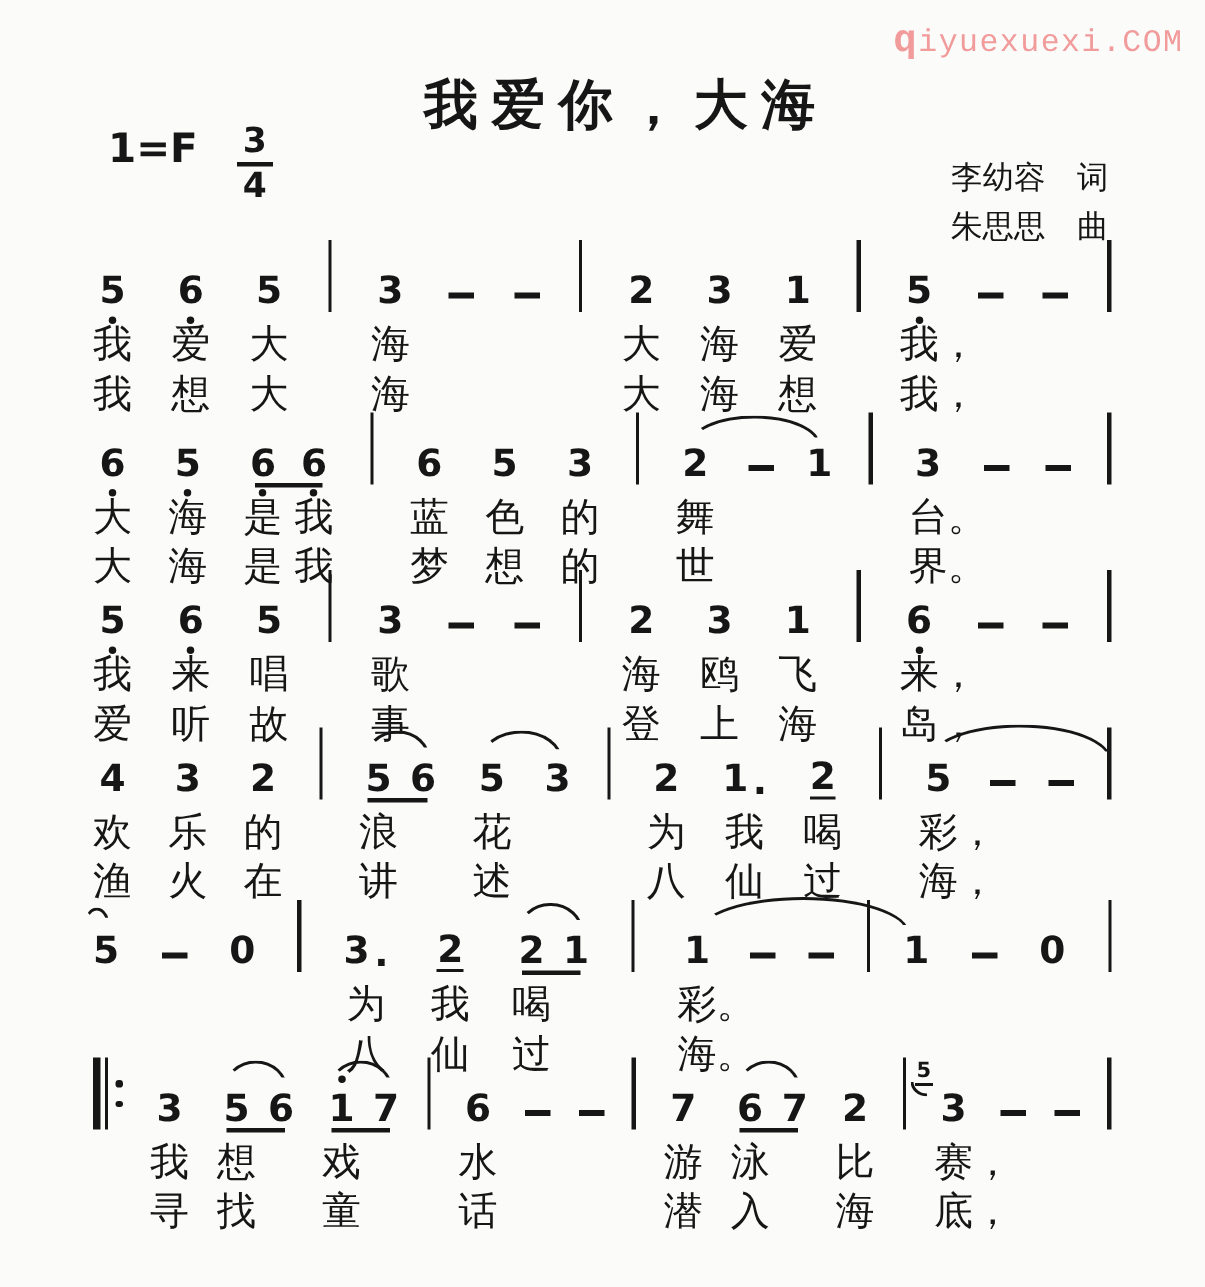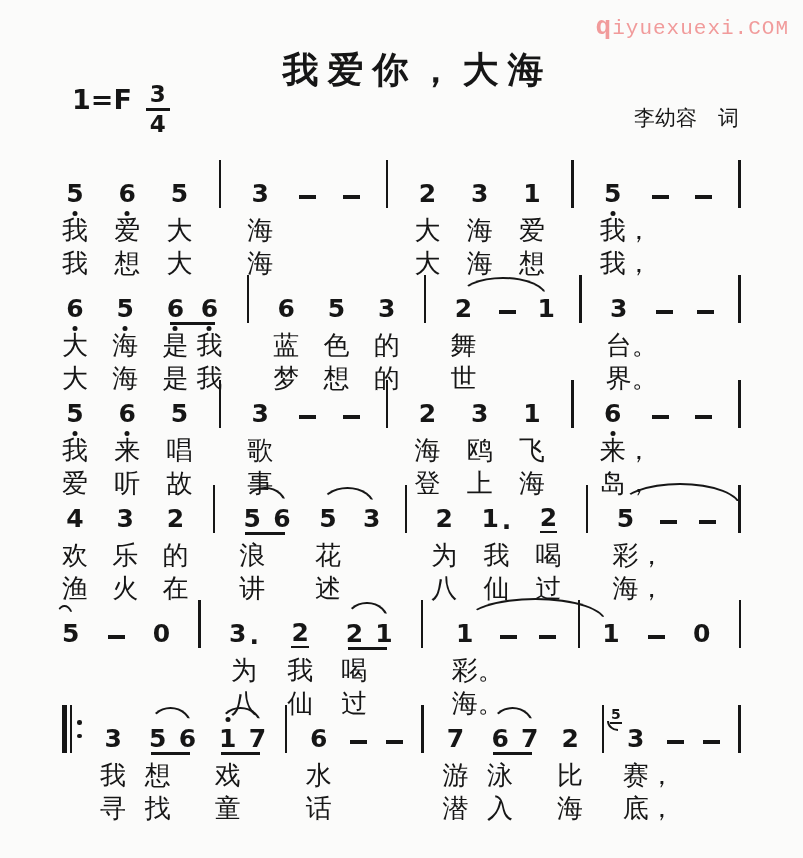--- a/index.html
+++ b/index.html
@@ -6,21 +6,21 @@
   body{
     width:803px;height:858px;position:relative;overflow:hidden;
     background:#fbfbfa;color:#161616;
     font-family:"DejaVu Sans",sans-serif;
   }
   .watermark{position:absolute;top:12px;right:14px;font-size:21px;letter-spacing:1px;
     font-family:"Liberation Sans",sans-serif;}
   .watermark .wq{font-weight:bold;font-size:26px}
   .title{position:absolute;top:30px;left:0;width:100%;margin:16px;text-align:center;
     font-size:36px;font-weight:bold;letter-spacing:9px}
-  .keysig{position:absolute;top:84px;left:72px;display:flex;align-items:flex-start;gap:14px;
+  .keysig{position:absolute;top:84px;left:72px;display:flex;align-items:flex-start;gap:26px;
     font-size:27px;font-weight:bold}
   .frac{display:inline-flex;flex-direction:column;align-items:center;font-size:23px;
     line-height:1.08;font-weight:bold;margin-top:-2px}
   .frac .num{border-bottom:3px solid #161616;padding:0 4px 1px}
   .frac .den{padding-top:1px}
   .credits{position:absolute;top:102px;right:64px;font-size:21px;font-weight:normal;
     line-height:1.55;text-align:center}
   .score{position:absolute;top:166px;left:62px;width:679px}
   .system{display:flex;justify-content:space-between;align-items:flex-start;height:105px}
   .system.sp{margin-bottom:10px}
@@ -70,20 +70,21 @@
 <div class="keysig">
   <span>1=F</span>
   <span class="frac">
     <span class="num">3</span>
     <span class="den">4</span>
   </span>
 </div>
 
 <div class="credits">
   <div>李幼容　词</div>
+  <div>朱思思　曲</div>
 </div>
 
 <div class="score">
     <div class="system sp">
       <div class="col">
         <div class="nrow">
           <div class="nwrap">
             <span class="digit">5</span>
             <span class="odot lo"></span>
           </div>

